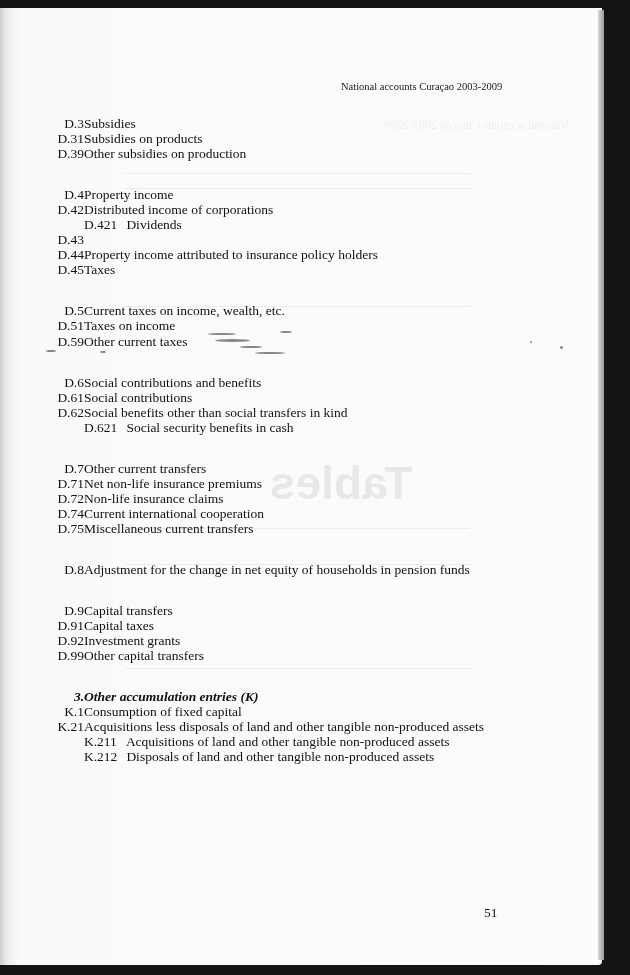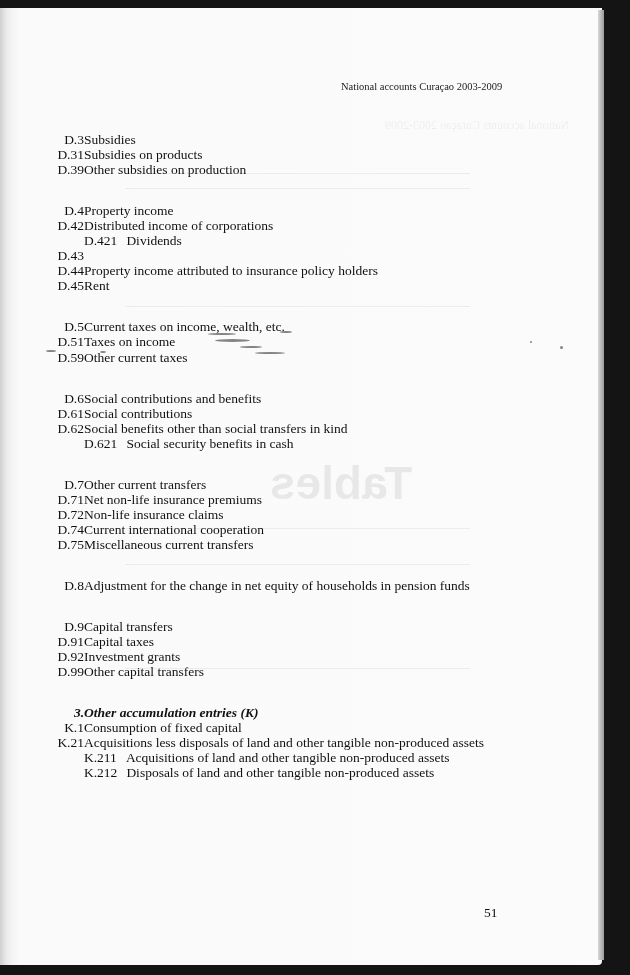--- a/index.html
+++ b/index.html
@@ -18,21 +18,21 @@
       background: linear-gradient(to right, #d8d8d8, #9a9a9a);
     }
     .bleed { position: absolute; color: #000; opacity: 0.05; font-size: 12px; white-space: nowrap; }
     .bleed-title { left: 385px; top: 110px; transform: scaleX(-1); font-size: 12px; }
     .bleed-tables { left: 270px; top: 448px; font-size: 46px; font-weight: bold; font-family: "Liberation Sans", sans-serif; opacity: 0.07; transform: scaleX(-1); }
     .bleed-grid { position: absolute; border-top: 1px solid rgba(0,0,0,0.06); }
 
     .header {
       position: absolute; left: 341px; top: 73px; font-size: 10.5px; color: #1a1a1a;
     }
-    .entries { position: absolute; left: 46px; top: 124px; color: #111; font-size: 13.5px; line-height: 15.05px; }
+    .entries { position: absolute; left: 46px; top: 108px; color: #111; font-size: 13.5px; line-height: 15.05px; }
     .row { display: flex; height: 15.05px; white-space: nowrap; }
     .row.gap { margin-top: 26px; }
     .code { width: 38px; flex: none; }
     .label { }
     .row.sub .code { width: 38px; }
     .row.sub .subcode { margin-right: 9px; }
     .row.heading { font-style: italic; font-weight: bold; }
     .page-number { position: absolute; left: 484px; top: 897px; font-size: 13.5px; color: #111; }
     .smudge { position: absolute; background: #222; border-radius: 50%; opacity: 0.55; }
   </style>
@@ -79,21 +79,21 @@
       </div>
       <div class="row">
         <span class="code">D.43</span>
       </div>
       <div class="row">
         <span class="code">D.44</span>
         <span class="label">Property income attributed to insurance policy holders</span>
       </div>
       <div class="row">
         <span class="code">D.45</span>
-        <span class="label">Rent</span>
+        <span class="label">Taxes</span>
       </div>
       <div class="row gap">
         <span class="code">D.5</span>
         <span class="label">Current taxes on income, wealth, etc.</span>
       </div>
       <div class="row">
         <span class="code">D.51</span>
         <span class="label">Taxes on income</span>
       </div>
       <div class="row">

